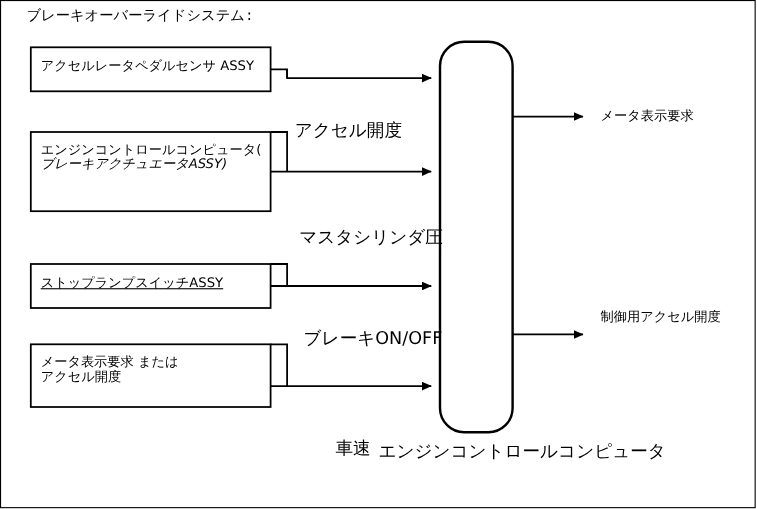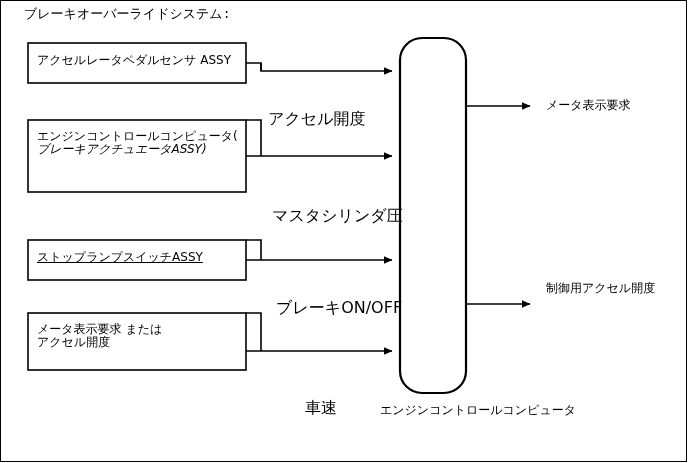--- a/index.html
+++ b/index.html
@@ -23,21 +23,21 @@
     position:absolute;
     font-size:12px;
     line-height:14px;
     white-space:pre;
     color:#000000;
   }
   .title{ font-size:13px; }
   .boxlabel{ font-size:12px; }
   .flowlabel{ font-size:16px;margin-top:40px; }
   .outlabel{ font-size:12px; }
-  .caption{ font-size:12px;margin-left:36px; }
+  .caption{ font-size:16px; }
 </style>
 </head>
 <body>
 
 <div class="page-frame"></div>
 
 <svg id="diagram" viewBox="0 0 688 463" xmlns="http://www.w3.org/2000/svg">
   <defs>
     <marker id="arrowhead" markerWidth="9" markerHeight="8" refX="8.5" refY="4" orient="auto" markerUnits="userSpaceOnUse">
       <path d="M0,0 L9,4 L0,8 z" fill="#000000"></path>

